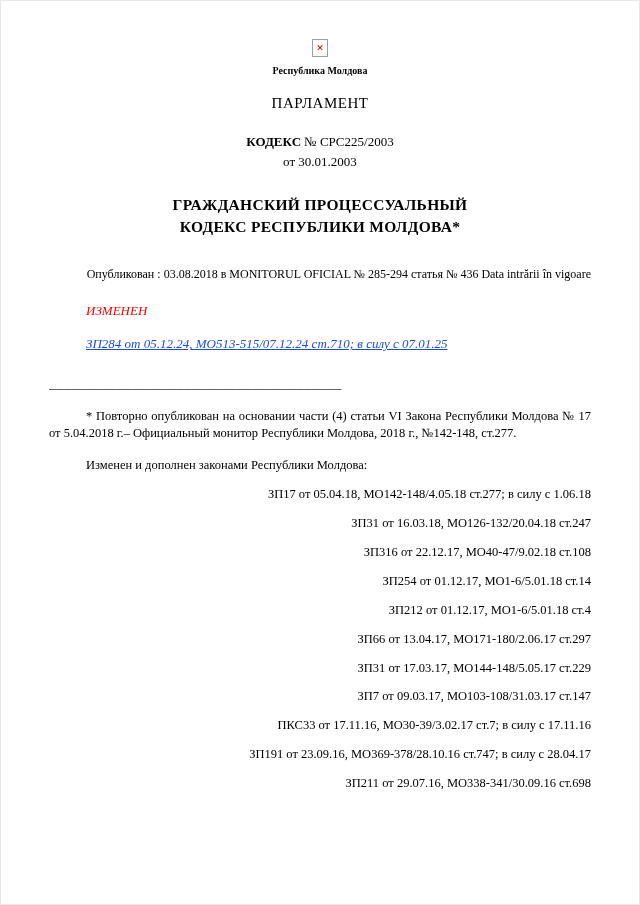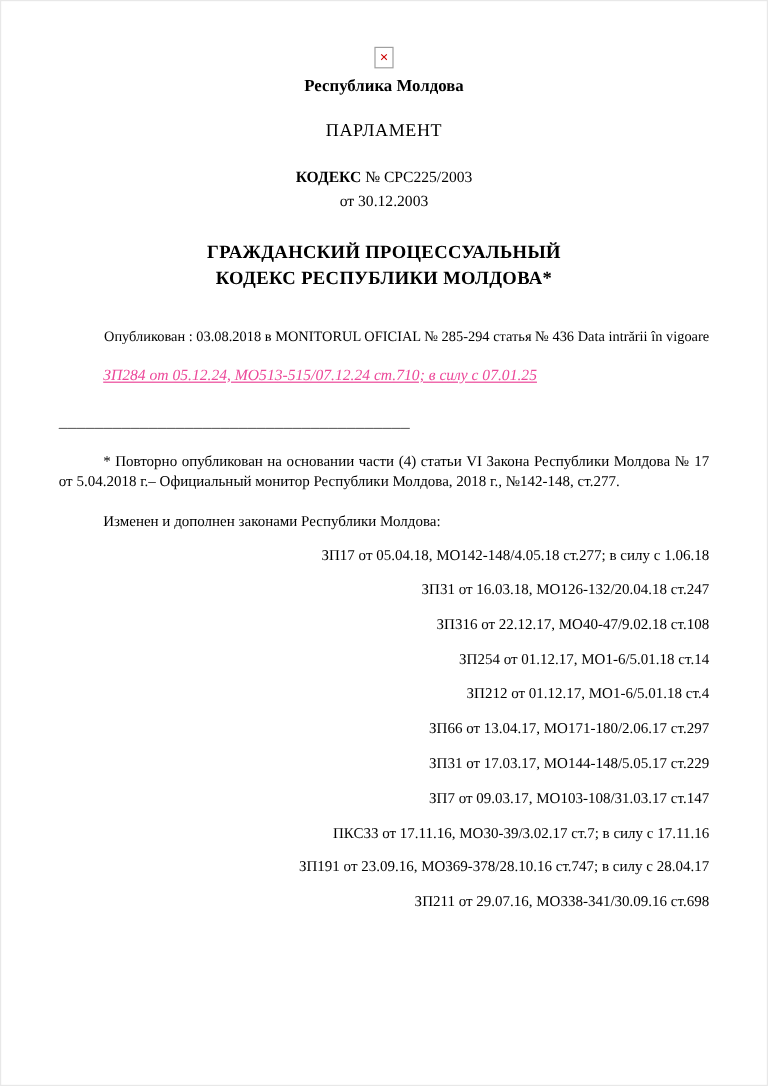--- a/index.html
+++ b/index.html
@@ -34,21 +34,21 @@
   .broken-img .x-glyph {
     color: #cc0000;
     font-family: "DejaVu Sans", sans-serif;
     font-size: 9px;
     font-weight: bold;
     line-height: 1;
   }
   .country {
     margin-top: 7px;
     font-weight: bold;
-    font-size: 14px;
+    font-size: 10px;
   }
   .parliament {
     margin-top: 16px;
     font-size: 15px;
     letter-spacing: 0.5px;
   }
   .code-line {
     margin-top: 20px;
     font-size: 13px;
   }
@@ -78,21 +78,21 @@
     margin: 20px 0 0 0;
     color: #ff0000;
     font-style: italic;
     font-size: 13px;
   }
   .amend-link-line {
     margin: 16px 0 0 0;
     font-size: 13px;
   }
   .amend-link-line a {
-    color: #ec4899;
+    color: #1d4ed8;
     font-style: italic;
     text-decoration: underline;
     cursor: pointer;
   }
   .divider {
     margin: 24px 0 0 0;
     letter-spacing: 0;
     white-space: nowrap;
     font-size: 12.5px;
     font-family: Liberation Mono, monospace;
@@ -119,29 +119,30 @@
   <div class="header">
     <div class="broken-img">
       <span class="x-glyph">✕</span>
     </div>
     <div class="country">Республика Молдова</div>
     <div class="parliament">ПАРЛАМЕНТ</div>
     <div class="code-line">
       <span class="code-label">КОДЕКС</span>
       <span>№ CPC225/2003</span>
     </div>
-    <div class="code-date">от 30.12.2003</div>
+    <div class="code-date">от 30.01.2003</div>
     <h1 class="doc-title">
       <span>ГРАЖДАНСКИЙ ПРОЦЕССУАЛЬНЫЙ</span><br>
       <span>КОДЕКС РЕСПУБЛИКИ МОЛДОВА*</span>
     </h1>
   </div>
 
   <p class="pub">Опубликован : 03.08.2018 в MONITORUL OFICIAL № 285-294 статья № 436 Data intrării în vigoare</p>
 
+  <p class="amended-label indent">ИЗМЕНЕН</p>
 
   <p class="amend-link-line indent">
     <a href="#">ЗП284 от 05.12.24, МО513-515/07.12.24 ст.710; в силу с 07.01.25</a>
   </p>
 
   <p class="divider">_______________________________________</p>
 
   <p class="footnote indent">* Повторно опубликован на основании части (4) статьи VI Закона Республики Молдова № 17 от 5.04.2018 г.– Официальный монитор Республики Молдова, 2018 г., №142-148, ст.277.</p>
 
   <p class="intro indent">Изменен и дополнен законами Республики Молдова:</p>

